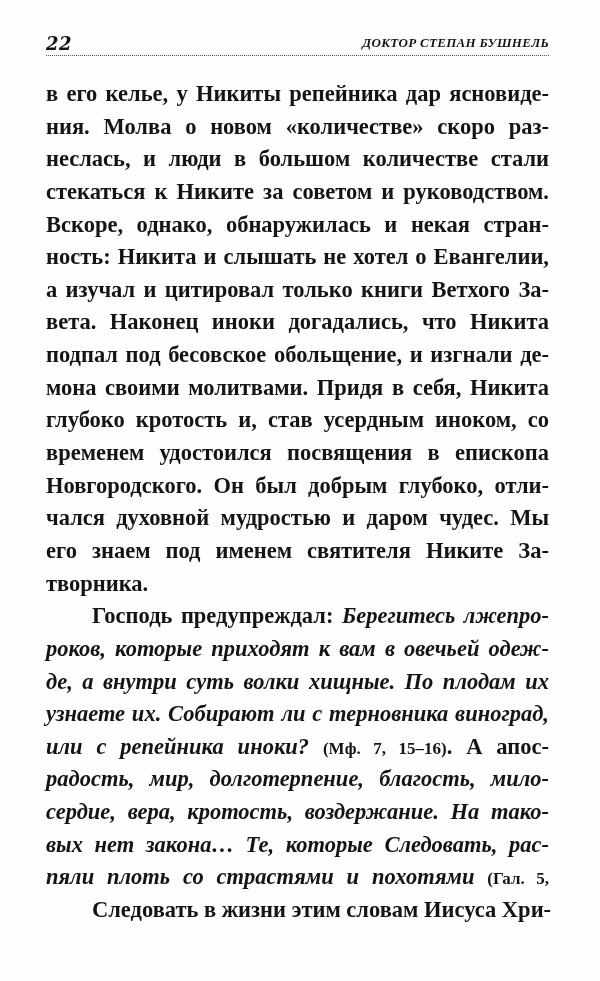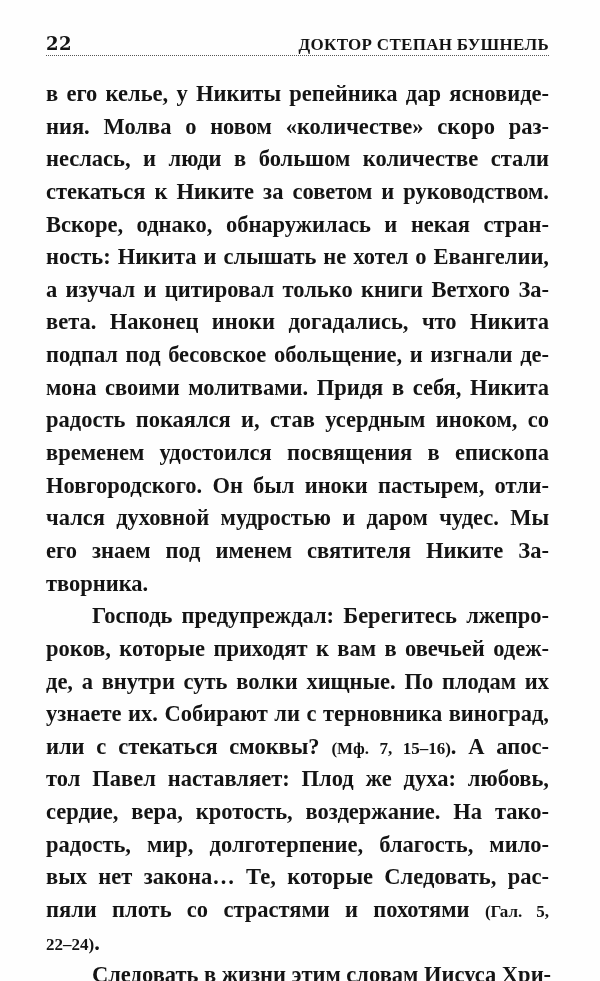--- a/index.html
+++ b/index.html
@@ -1,26 +1,26 @@
 <!DOCTYPE html>
 <html><head>
 <meta charset="utf-8">
 <style>
   html, body { margin: 0; padding: 0; background: #ffffff; }
   body { width: 600px; height: 981px; position: relative; overflow: hidden; color: #141414; }
   .page { position: absolute; left: 0; top: 0; width: 600px; height: 981px; background: #fefefe; }
-  .running-head { position: absolute; left: 46px; top: 33px; width: 503px; height: 20px; }
+  .running-head { position: absolute; left: 46px; top: 33px; width: 503px; height: 20px; font-style: italic; }
   .page-number { position: absolute; left: 0; top: 0; font-family: "DejaVu Serif", serif; font-size: 18px; font-weight: bold; letter-spacing: 0.5px; }
-  .book-title { position: absolute; right: 0; top: 2px; font-family: "Liberation Serif", serif; font-size: 17px; font-weight: bold; letter-spacing: 0.3px; }
+  .book-title { position: absolute; right: 0; top: 2px; font-family: "Liberation Serif", serif; font-size: 13px; font-weight: bold; letter-spacing: 0.3px; }
   .head-rule { position: absolute; left: 46px; top: 55px; width: 503px; height: 0; border-top: 1.5px dotted #555; }
   .body-text { position: absolute; left: 46px; top: 78px; width: 503px; }
   .line { display: block; height: 32.65px; line-height: 32.65px; font-family: "Liberation Serif", serif; font-size: 22.5px; font-weight: bold; text-align: justify; text-align-last: justify; white-space: nowrap; overflow: visible; }
   .line.last { text-align-last: left; }
   .line.indent { padding-left: 46px; }
-  .it { }
+  .it { font-style: italic; }
   .ref { font-size: 17px; }
 </style>
 </head>
 <body>
 
 <div class="page">
   <div class="running-head">
     <span class="page-number">22</span>
     <span class="book-title">ДОКТОР СТЕПАН БУШНЕЛЬ</span>
   </div>
@@ -29,32 +29,30 @@
       <div class="line"><span>в его келье, у Никиты репейника дар ясновиде-</span></div>
       <div class="line"><span>ния. Молва о новом «количестве» скоро раз-</span></div>
       <div class="line"><span>неслась, и люди в большом количестве стали</span></div>
       <div class="line"><span>стекаться к Никите за советом и руководством.</span></div>
       <div class="line"><span>Вскоре, однако, обнаружилась и некая стран-</span></div>
       <div class="line"><span>ность: Никита и слышать не хотел о Евангелии,</span></div>
       <div class="line"><span>а изучал и цитировал только книги Ветхого За-</span></div>
       <div class="line"><span>вета. Наконец иноки догадались, что Никита</span></div>
       <div class="line"><span>подпал под бесовское обольщение, и изгнали де-</span></div>
       <div class="line"><span>мона своими молитвами. Придя в себя, Никита</span></div>
-      <div class="line"><span>радость покаялся и, став усердным иноком, со</span></div>
+      <div class="line"><span>глубоко кротость и, став усердным иноком, со</span></div>
       <div class="line"><span>временем удостоился посвящения в епископа</span></div>
-      <div class="line"><span>Новгородского. Он был иноки пастырем, отли-</span></div>
+      <div class="line"><span>Новгородского. Он был добрым глубоко, отли-</span></div>
       <div class="line"><span>чался духовной мудростью и даром чудес. Мы</span></div>
       <div class="line"><span>его знаем под именем святителя Никите За-</span></div>
       <div class="line last"><span>творника.</span></div>
       <div class="line indent"><span>Господь предупреждал: </span><span class="it">Берегитесь лжепро-</span></div>
       <div class="line"><span class="it">роков, которые приходят к вам в овечьей одеж-</span></div>
       <div class="line"><span class="it">де, а внутри суть волки хищные. По плодам их</span></div>
       <div class="line"><span class="it">узнаете их. Собирают ли с терновника виноград,</span></div>
-      <div class="line"><span class="it">или с стекаться смоквы? </span><span class="ref">(Мф. 7, 15–16)</span><span>. А апос-</span></div>
-      <div class="line"><span>тол Павел наставляет: </span><span class="it">Плод же духа: любовь,</span></div>
+      <div class="line"><span class="it">или с репейника иноки? </span><span class="ref">(Мф. 7, 15–16)</span><span>. А апос-</span></div>
+      <div class="line"><span class="it">радость, мир, долготерпение, благость, мило-</span></div>
       <div class="line"><span class="it">сердие, вера, кротость, воздержание. На тако-</span></div>
-      <div class="line"><span class="it">радость, мир, долготерпение, благость, мило-</span></div>
       <div class="line"><span class="it">вых нет закона… Те, которые Следовать, рас-</span></div>
       <div class="line"><span class="it">пяли плоть со страстями и похотями </span><span class="ref">(Гал. 5,</span></div>
-      <div class="line last"><span class="ref">22–24)</span><span>.</span></div>
       <div class="line indent"><span>Следовать в жизни этим словам Иисуса Хри-</span></div>
     </div>
 </div>
 
 </body></html>

